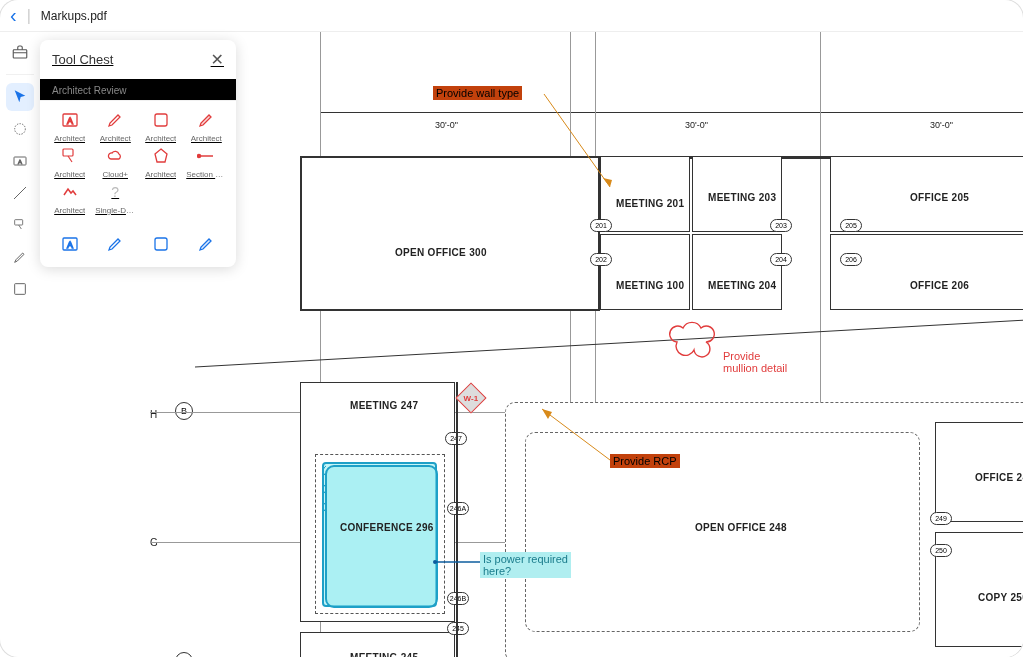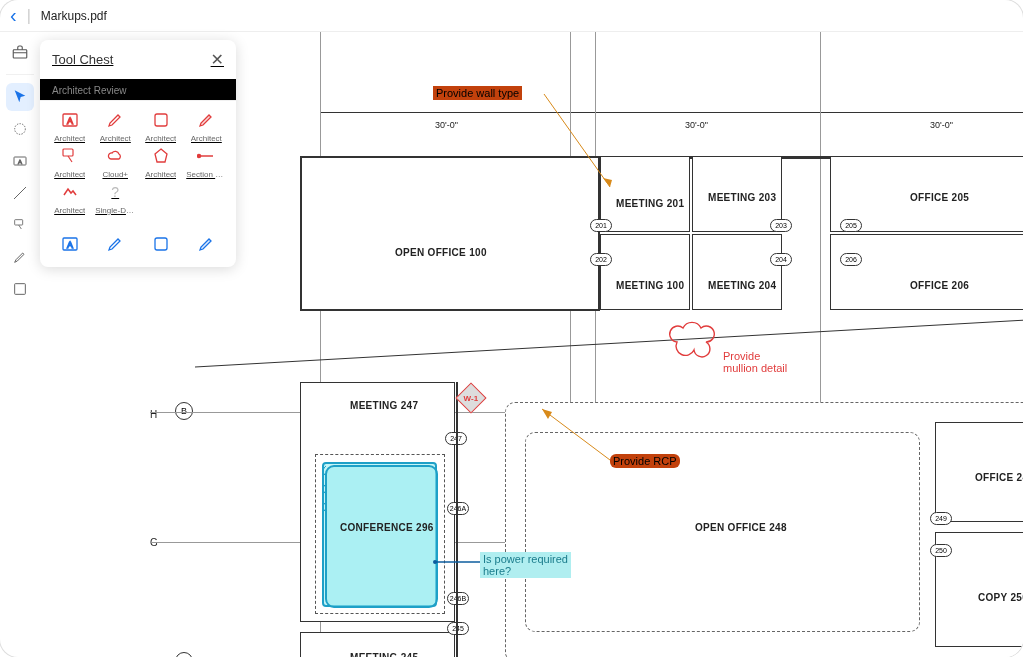--- a/index.html
+++ b/index.html
@@ -264,21 +264,21 @@
     <div class="grid-bubble" style="left:175px; top:430px;">B</div>
     <div class="grid-bubble" style="left:175px; top:680px;">C</div>
     <div class="room-label" style="left:150px; top:437px; font-weight:normal;">H</div>
     <div class="room-label" style="left:150px; top:565px; font-weight:normal;">G</div>
     <div class="grid-row" style="top:440px; left:150px; width:920px;"></div>
     <div class="grid-row" style="top:570px; left:150px; width:920px;"></div>
 
     <div class="section-line" style="top:184px; left:300px; width:780px; border-top-width:3px;"></div>
 
     <div class="room" style="top:184px; left:300px; width:300px; height:155px; border-width:2px;"></div>
-    <div class="room-label" style="top:275px; left:395px;">OPEN OFFICE  100</div>
+    <div class="room-label" style="top:275px; left:395px;">OPEN OFFICE  300</div>
 
     <div class="room" style="top:184px; left:600px; width:90px; height:76px;"></div>
     <div class="room-label" style="top:226px; left:616px;">MEETING  201</div>
     <div class="room" style="top:262px; left:600px; width:90px; height:76px;"></div>
     <div class="room-label" style="top:308px; left:616px;">MEETING  100</div>
 
     <div class="room" style="top:184px; left:692px; width:90px; height:76px;"></div>
     <div class="room-label" style="top:220px; left:708px;">MEETING  203</div>
     <div class="room" style="top:262px; left:692px; width:90px; height:76px;"></div>
     <div class="room-label" style="top:308px; left:708px;">MEETING  204</div>
@@ -343,21 +343,21 @@
     </svg>
 
     <div class="cloud-shape" style="top:340px; left:665px;">
       <svg width="60" height="50">
           <path d="M12 30 a8 8 0 1 1 6-14 a10 10 0 0 1 18 0 a8 8 0 1 1 5 14 a8 8 0 1 1 -12 8 a8 8 0 1 1 -17 -8 z" fill="none" stroke="#e13c3c" stroke-width="1.4"></path>
         </svg>
     </div>
     <div class="callout red-text" style="top:377px; left:720px; white-space:pre;">Provide
 mullion detail</div>
 
-    <div class="callout yellow-hl" style="top:482px; left:610px;border-radius:6px;">Provide RCP</div>
+    <div class="callout yellow-hl" style="top:482px; left:610px;">Provide RCP</div>
     <svg width="1100" height="760" style="top:0;left:0; pointer-events:none;">
       <line x1="610" y1="488" x2="542" y2="437" stroke="#d88a1a" stroke-width="1"></line>
       <polygon points="542,437 552,440 548,447" fill="#d88a1a"></polygon>
     </svg>
 
     <div class="callout cyan-hl cyan-text" style="top:580px; left:480px; white-space:pre;">Is power required
 here?</div>
     <svg width="1100" height="760" style="top:0;left:0; pointer-events:none;">
       <line x1="480" y1="590" x2="435" y2="590" stroke="#0d5c9e" stroke-width="1.3"></line>
       <circle cx="435" cy="590" r="2" fill="#0d5c9e"></circle>

